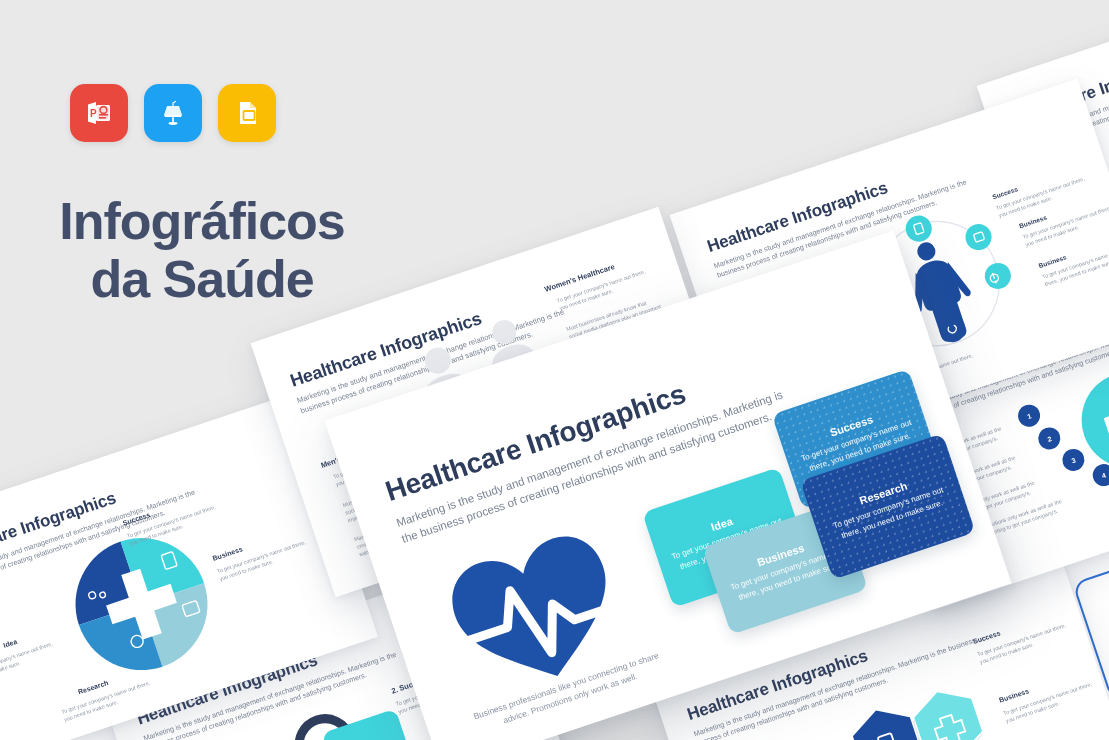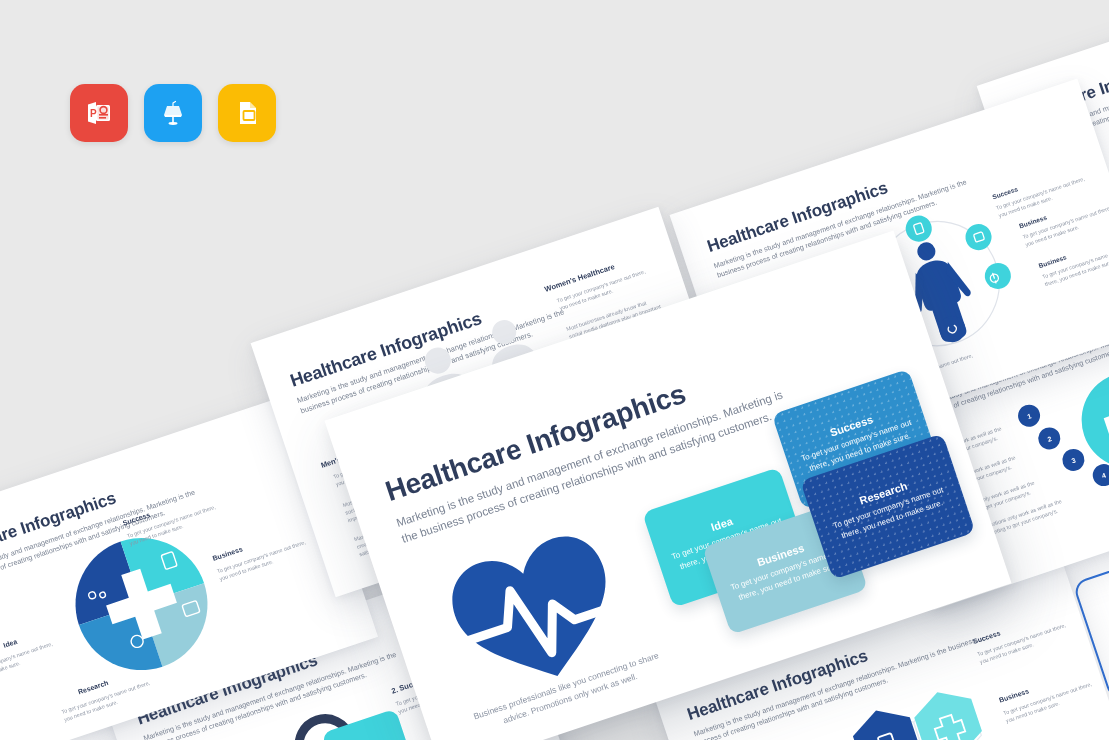--- a/index.html
+++ b/index.html
@@ -471,16 +471,18 @@
         <svg width="32" height="32" viewBox="0 0 32 32">
           <path d="M9 5 h10 l6 6 v16 H9 z" fill="#ffffff"></path>
           <path d="M19 5 l6 6 h-6 z" fill="#fbbc04" opacity=".35"></path>
           <rect x="12.5" y="14" width="11" height="9" rx="1" fill="none" stroke="#fbbc04" stroke-width="1.8"></rect>
         </svg>
       </div>
 
     </div>
 
     <div class="bigtitle">
+      <span>Infográficos</span>
+      <span class="l2">da Saúde</span>
     </div>
   </div>
 
 </div>
 
 </body></html>

